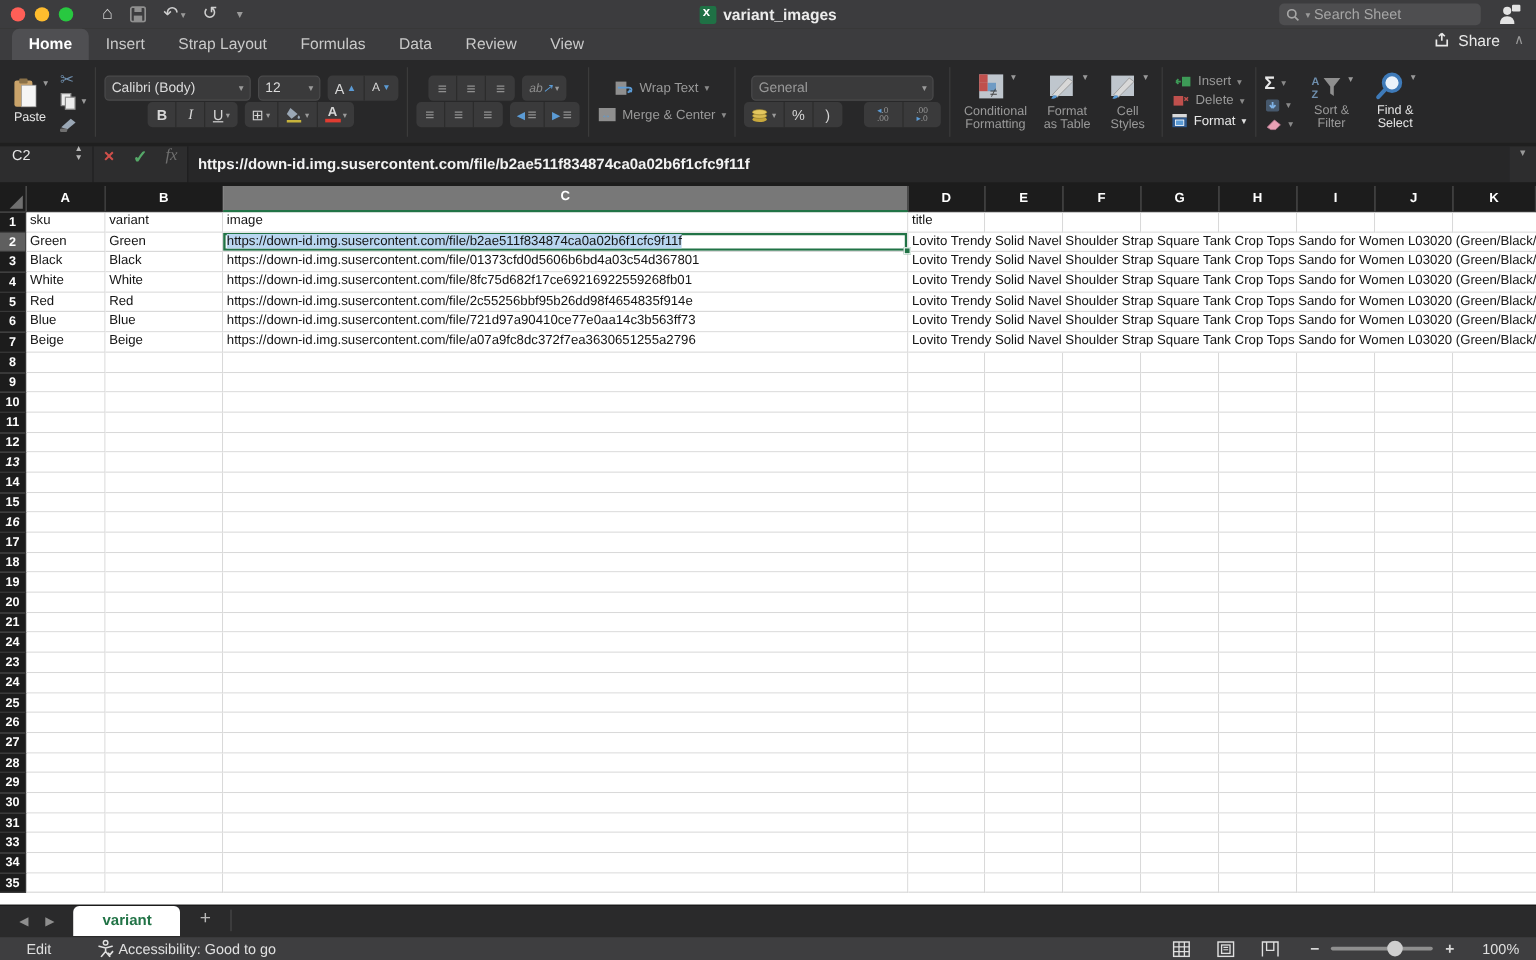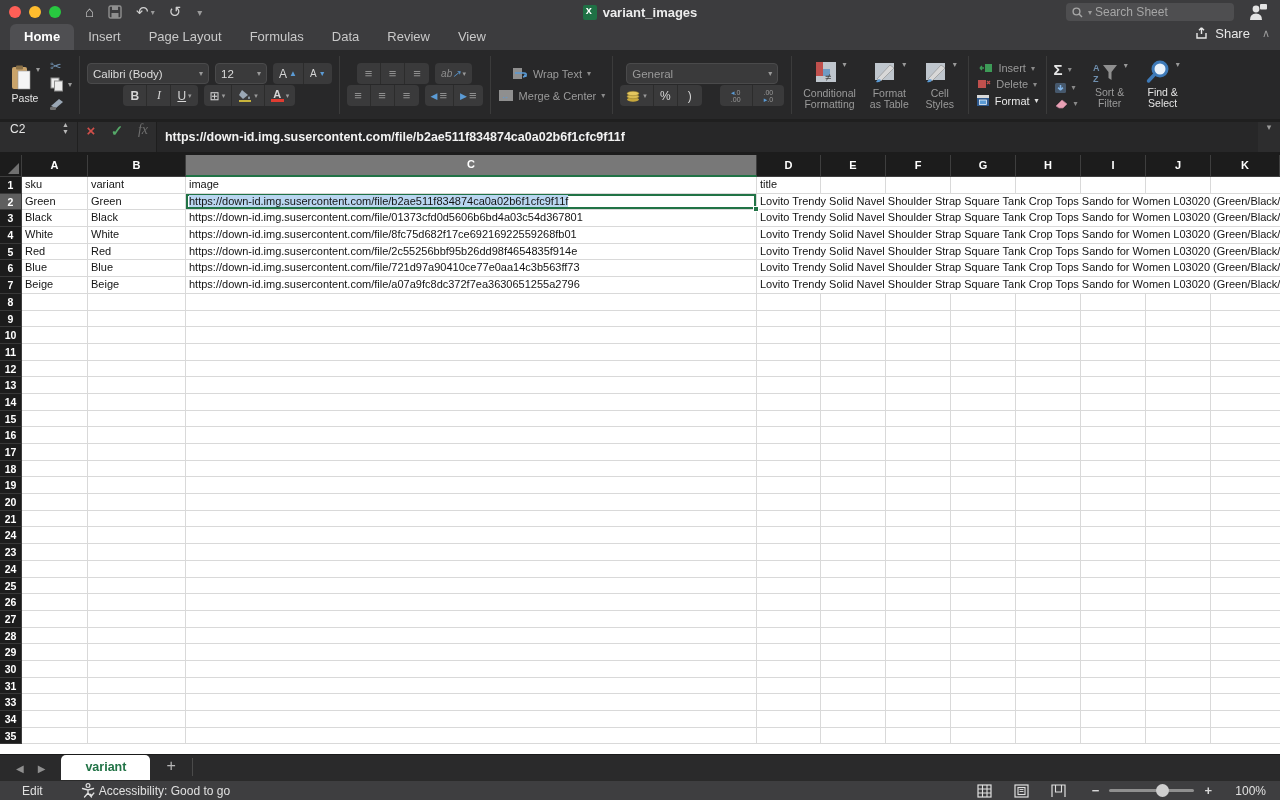--- a/index.html
+++ b/index.html
@@ -135,21 +135,21 @@
       <circle cx="8" cy="6" r="3.4" fill="#e3e3e3"></circle>
       <path d="M2 17 Q2 10.5 8 10.5 Q14 10.5 14 17 Z" fill="#e3e3e3"></path>
       <rect x="12" y="1" width="7" height="5.5" rx="1" fill="#e3e3e3"></rect>
     </svg>
 </div>
 
 <div class="tabrow">
   <div id="ribbon-tabs" style="display:flex;margin-left:10px;">
       <span class="rtab active">Home</span>
       <span class="rtab">Insert</span>
-      <span class="rtab">Page Layout</span>
+      <span class="rtab">Strap Layout</span>
       <span class="rtab">Formulas</span>
       <span class="rtab">Data</span>
       <span class="rtab">Review</span>
       <span class="rtab">View</span>
     </div>
 </div>
 <div class="tab-right">
   <span style="display:flex;align-items:flex-start;gap:5px;">
     <svg width="15" height="14" viewBox="0 0 15 14">
         <path d="M2 7 v5 h9 v-5" fill="none" stroke="#e8e8e8" stroke-width="1.4"></path>
@@ -612,21 +612,21 @@
       <div class="cell" style="width: 571px;"></div>
       <div class="cell" style="width: 64px;"></div>
       <div class="cell" style="width: 65px;"></div>
       <div class="cell" style="width: 65px;"></div>
       <div class="cell" style="width: 65px;"></div>
       <div class="cell" style="width: 65px;"></div>
       <div class="cell" style="width: 65px;"></div>
       <div class="cell" style="width: 65px;"></div>
       <div class="cell noright" style="width: 69px;"></div>
     </div>
-    <div class="grow" style="height: 16.7px;">
+    <div class="grow" style="height: 16.7px; font-style: italic;">
       <div class="rowh">13</div>
       <div class="cell" style="width: 66px;"></div>
       <div class="cell" style="width: 98px;"></div>
       <div class="cell" style="width: 571px;"></div>
       <div class="cell" style="width: 64px;"></div>
       <div class="cell" style="width: 65px;"></div>
       <div class="cell" style="width: 65px;"></div>
       <div class="cell" style="width: 65px;"></div>
       <div class="cell" style="width: 65px;"></div>
       <div class="cell" style="width: 65px;"></div>
@@ -654,21 +654,21 @@
       <div class="cell" style="width: 571px;"></div>
       <div class="cell" style="width: 64px;"></div>
       <div class="cell" style="width: 65px;"></div>
       <div class="cell" style="width: 65px;"></div>
       <div class="cell" style="width: 65px;"></div>
       <div class="cell" style="width: 65px;"></div>
       <div class="cell" style="width: 65px;"></div>
       <div class="cell" style="width: 65px;"></div>
       <div class="cell noright" style="width: 69px;"></div>
     </div>
-    <div class="grow" style="height: 16.7px;">
+    <div class="grow" style="height: 16.7px; font-style: italic;">
       <div class="rowh">16</div>
       <div class="cell" style="width: 66px;"></div>
       <div class="cell" style="width: 98px;"></div>
       <div class="cell" style="width: 571px;"></div>
       <div class="cell" style="width: 64px;"></div>
       <div class="cell" style="width: 65px;"></div>
       <div class="cell" style="width: 65px;"></div>
       <div class="cell" style="width: 65px;"></div>
       <div class="cell" style="width: 65px;"></div>
       <div class="cell" style="width: 65px;"></div>

